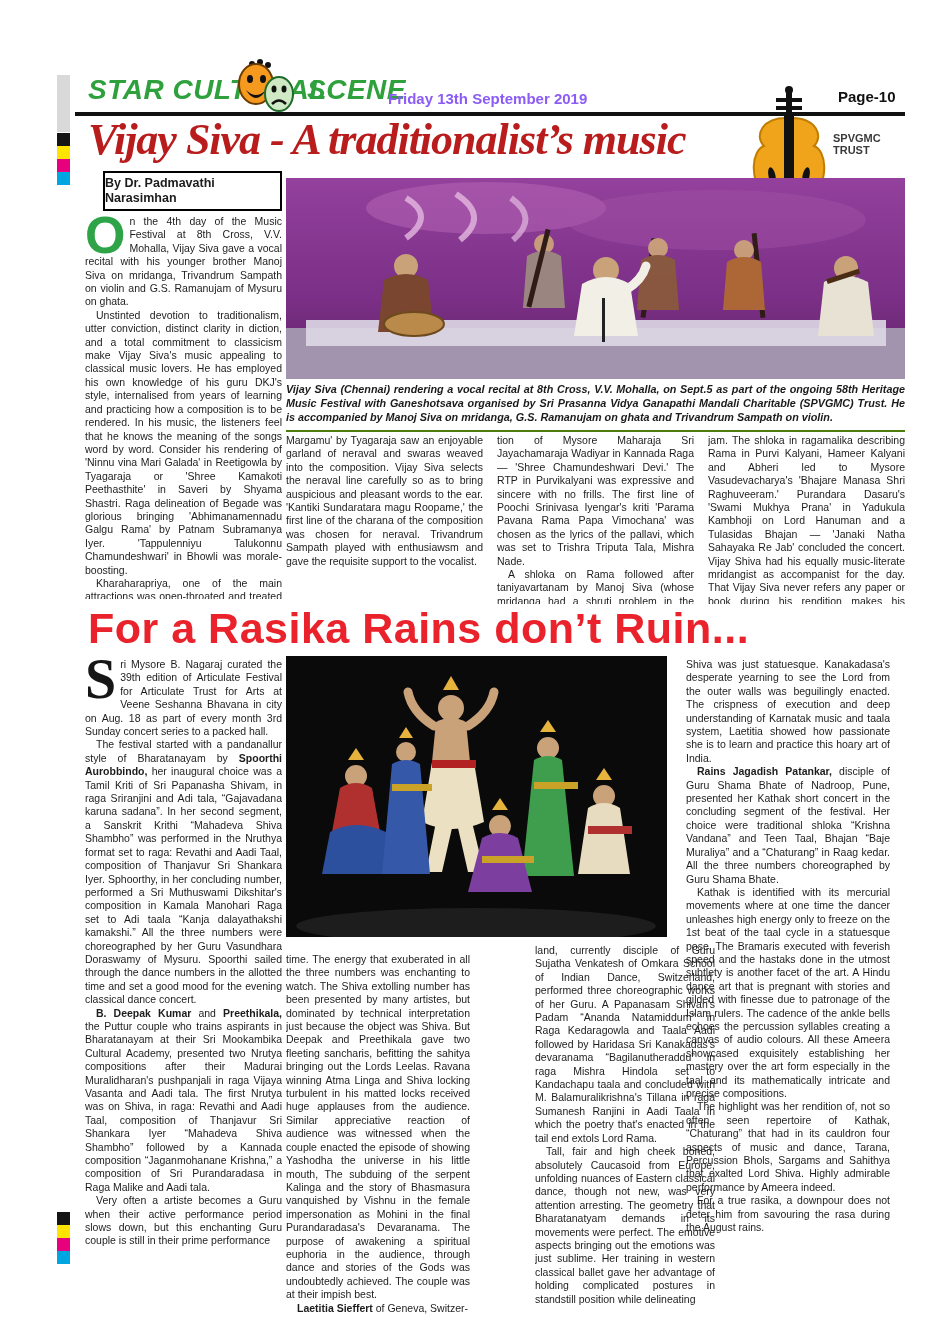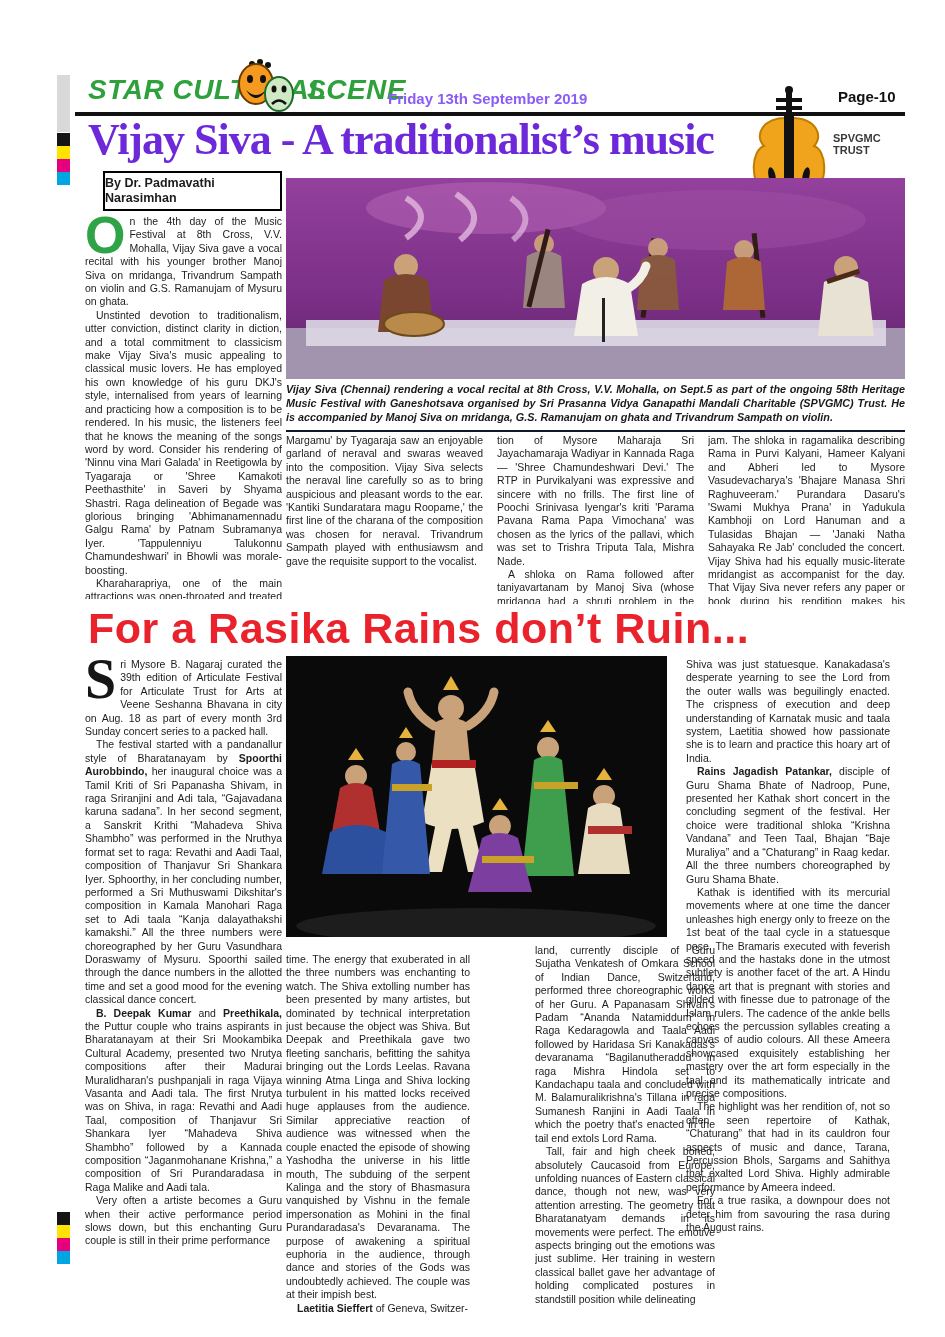--- a/index.html
+++ b/index.html
@@ -13,32 +13,32 @@
   .masthead-title{position:absolute;top:74px;font-weight:bold;font-style:italic;
         font-size:28px;letter-spacing:.5px;color:#2ea13c;white-space:nowrap;}
   .mh-left{left:88px;} .mh-right{left:307px;}
   .masks{position:absolute;left:222px;top:58px;}
   .dateline{position:absolute;left:388px;top:90px;font-weight:bold;font-size:15px;color:#8b5cf6;}
   .pageno{position:absolute;left:838px;top:88px;font-weight:bold;font-size:15px;color:#111;}
   .toprule{position:absolute;left:75px;top:112px;width:830px;height:4px;background:#111;}
   
   .headline1{position:absolute;left:88px;top:114px;width:660px;
         font-family:"Liberation Serif",serif;font-weight:bold;font-size:44px;
-        letter-spacing:-1px;color:#6d28d9;white-space:nowrap;}
+        letter-spacing:-1px;color:#b91c1c;white-space:nowrap;font-style:italic;}
   .violin{position:absolute;left:742px;top:84px;}
   .trust{position:absolute;left:833px;top:132px;font-weight:bold;font-size:11px;line-height:12px;color:#3a3a3a;}
   .byline{position:absolute;left:103px;top:171px;width:175px;border:2px solid #000;
         text-align:left;font-weight:bold;font-size:12.5px;line-height:15px;padding:3px 0;}
   
   .photo1{position:absolute;left:286px;top:178px;width:619px;height:201px;}
   .photo2{position:absolute;left:286px;top:656px;width:381px;height:281px;}
   
   .caption{position:absolute;left:286px;top:382px;width:619px;font-weight:bold;font-style:italic;
         font-size:10.8px;line-height:14.2px;text-align:justify;color:#1a1a1a;
-        border-bottom:2px solid #0f172a;padding-bottom:5px;}
+        border-bottom:2px solid #4d7c0f;padding-bottom:5px;}
   
   .col{position:absolute;font-size:10.5px;line-height:13.4px;text-align:justify;overflow:hidden;}
   .col p{margin:0;text-indent:11px;}
   .col p:first-child{text-indent:0;}
   .b{font-weight:bold;}
   .dropcap{float:left;font-weight:bold;padding-right:4px;}
   .dc-green{color:#2fa347;font-size:52px;line-height:40px;}
   .dc-black{font-family:"Liberation Serif",serif;font-size:56px;line-height:42px;color:#161616;}
   .a1c1{left:85px;top:215px;width:197px;height:384px;}
   .a1c2{left:286px;top:434px;width:197px;height:170px;}

